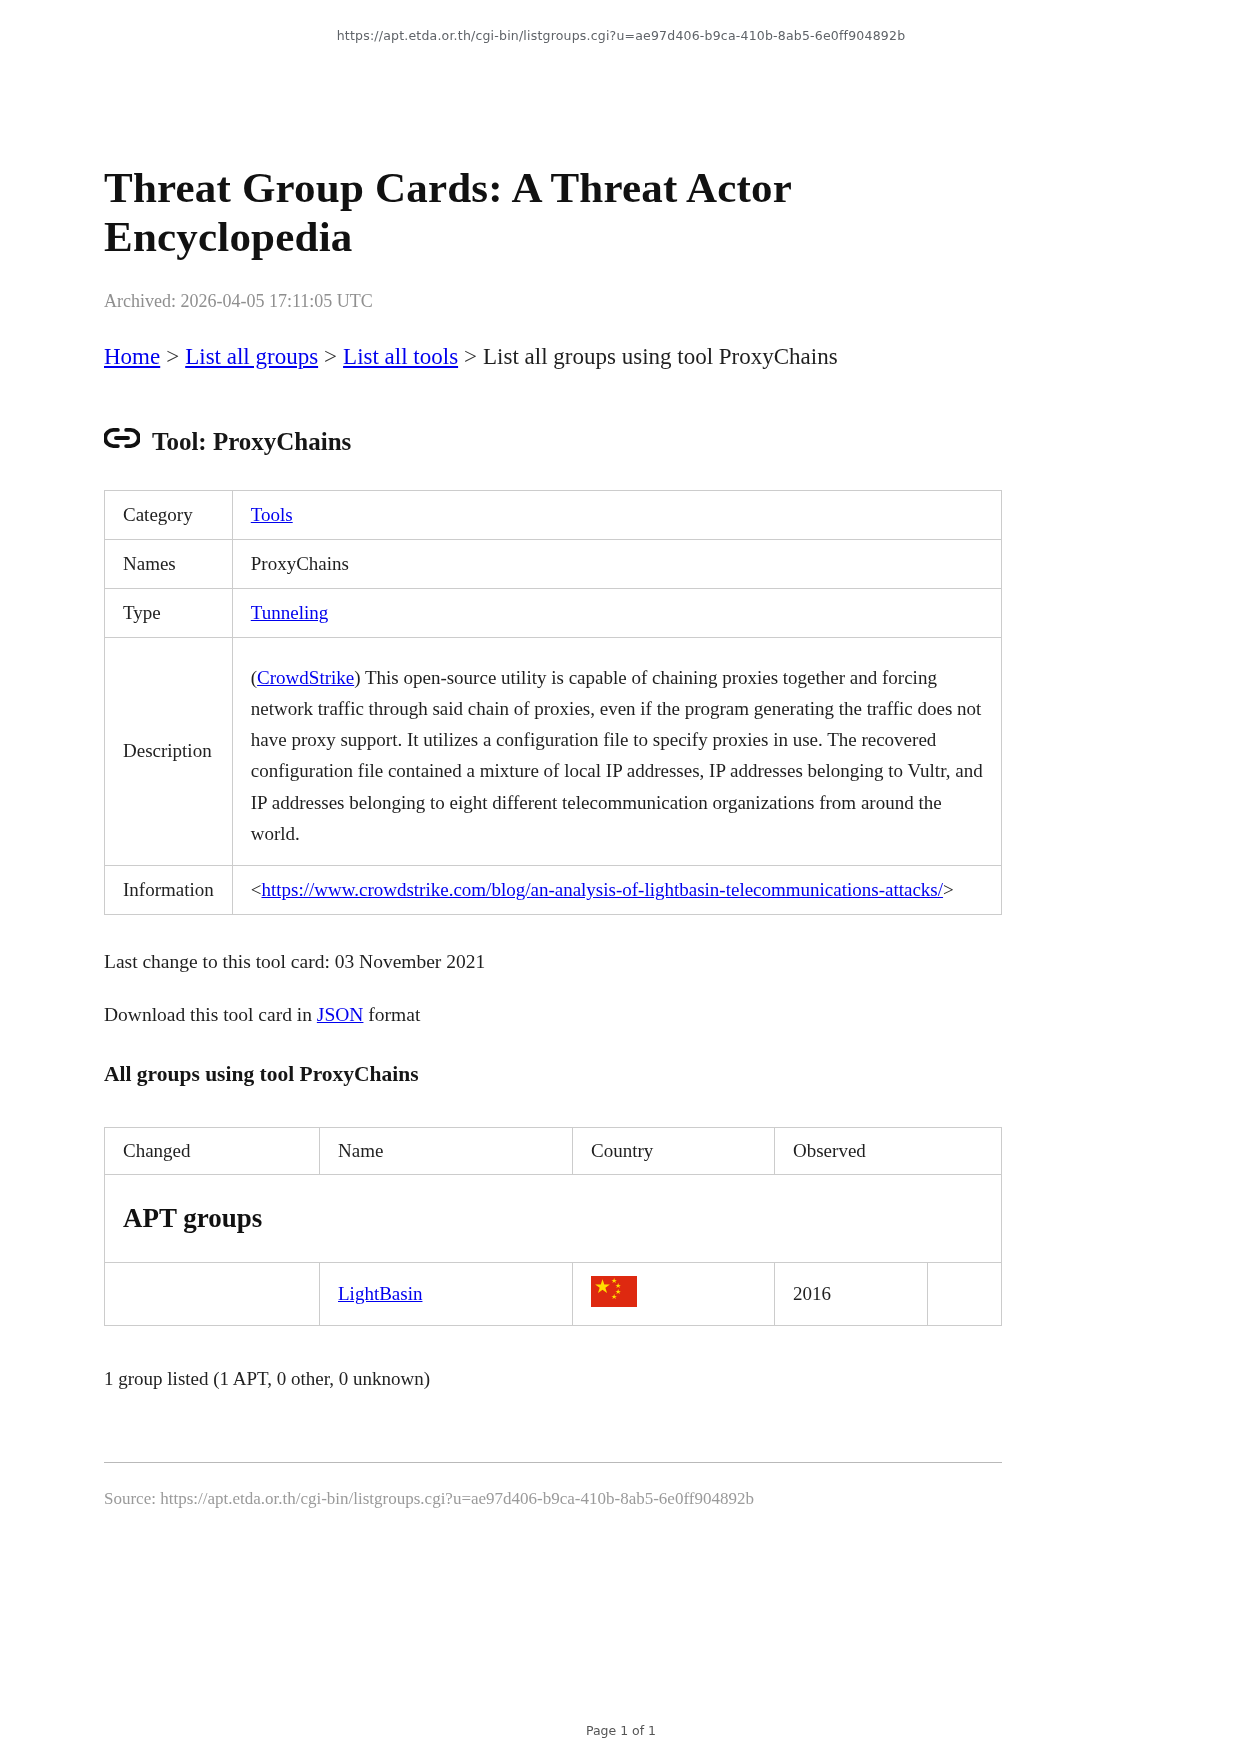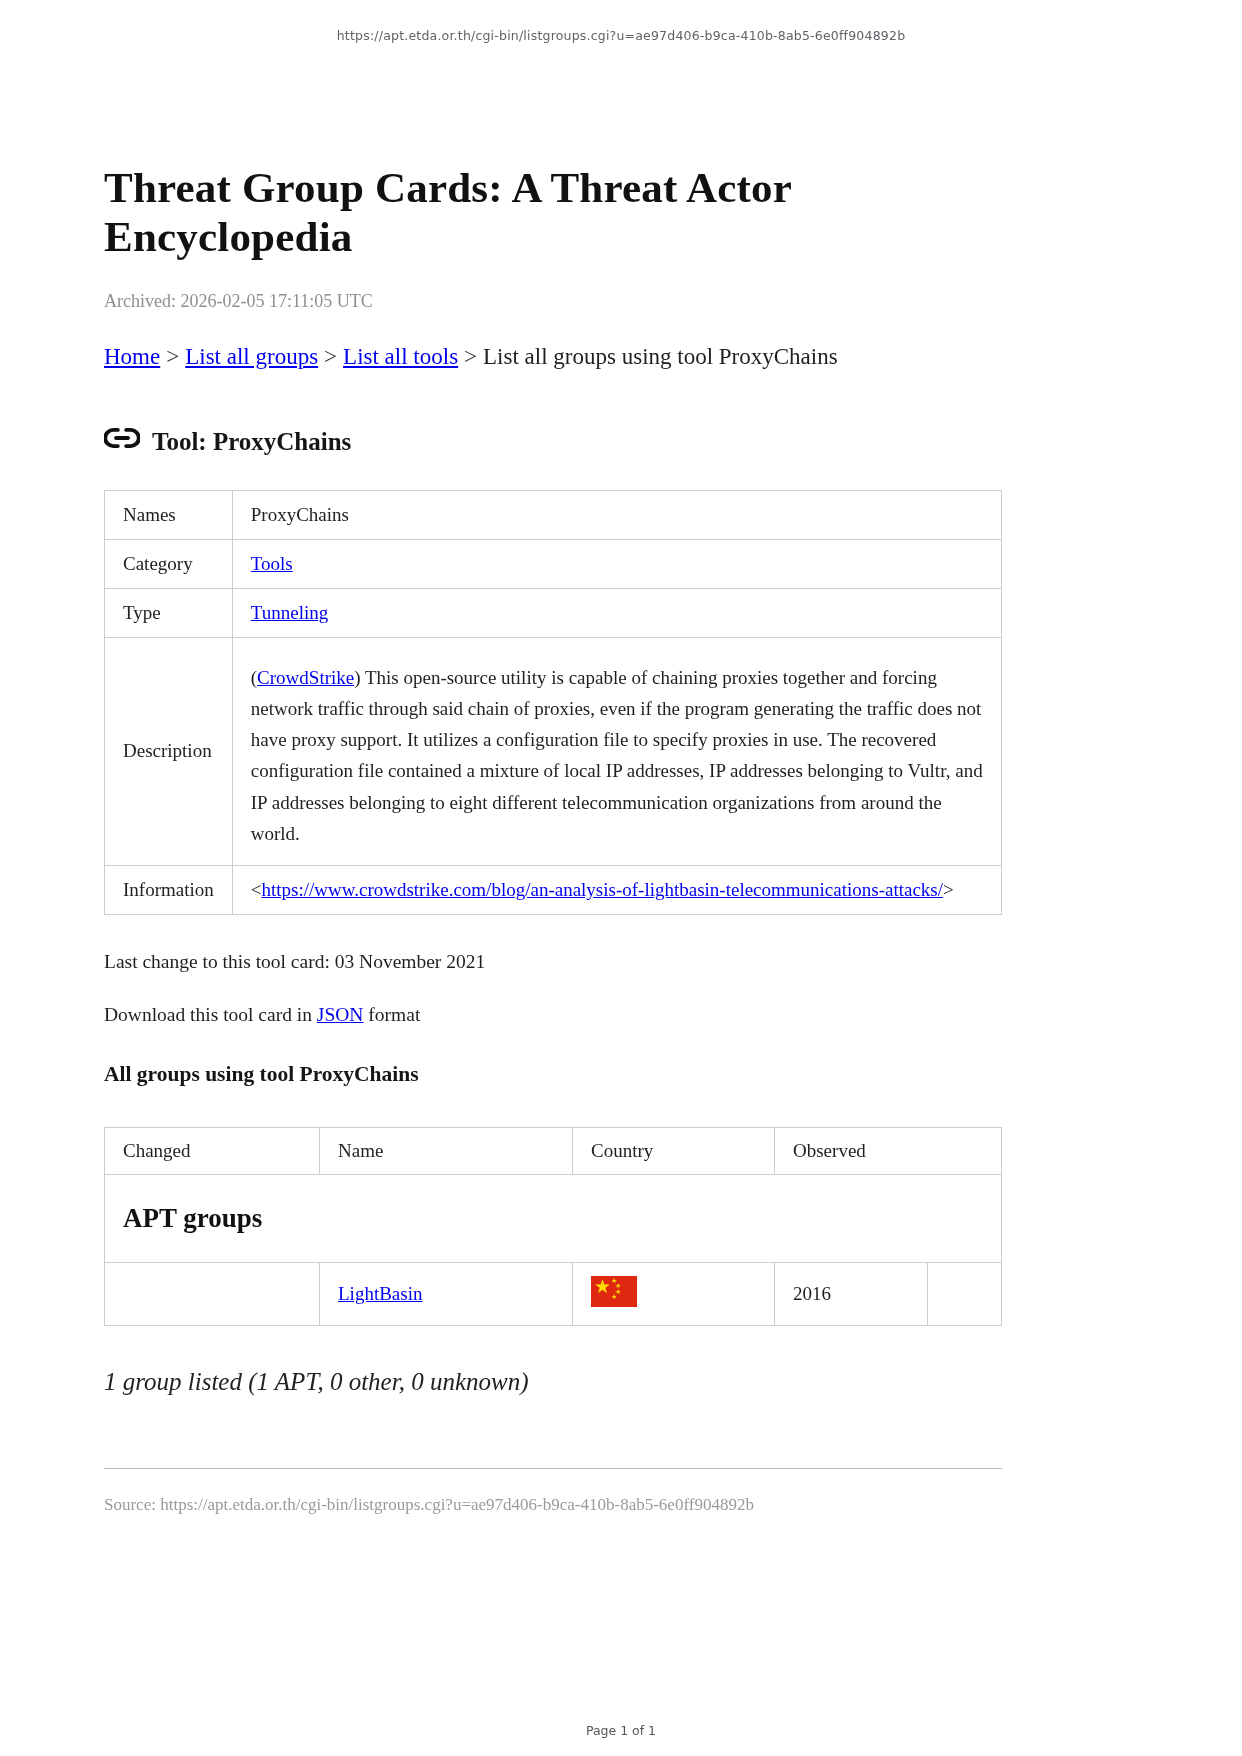--- a/index.html
+++ b/index.html
@@ -98,22 +98,21 @@
   table.groups td.row-cell { height: 63px; }
   .flag {
     position: relative;
     width: 46px; height: 31px;
     display: inline-block;
     overflow: hidden;
   }
   .flag .star { position: absolute; line-height: 1; }
   .summary {
     margin-top: 42px;
-    font-style: italic;
-    font-size: 25px;
+    font-size: 19px;
     color: #222;
   }
   .divider {
     margin-top: 72px;
     border: none;
     border-top: 1px solid #b9b9b9;
     width: 898px;
   }
   .source-line {
     margin-top: 26px;
@@ -133,46 +132,46 @@
 </style>
 </head>
 <body>
 
 <div class="print-header">https://apt.etda.or.th/cgi-bin/listgroups.cgi?u=ae97d406-b9ca-410b-8ab5-6e0ff904892b</div>
 
 <div class="content">
 
   <h1 class="page-title">Threat Group Cards: A Threat Actor Encyclopedia</h1>
 
-  <div class="archived">Archived: 2026-02-05 17:11:05 UTC</div>
+  <div class="archived">Archived: 2026-04-05 17:11:05 UTC</div>
 
   <div class="breadcrumb">
     <a class="link">Home</a><span class="sep">&gt;</span><a class="link">List all groups</a><span class="sep">&gt;</span><a class="link">List all tools</a><span class="sep">&gt;</span><span>List all groups using tool ProxyChains</span>
   </div>
 
   <div class="tool-heading">
     <span class="link-icon">
       <svg width="36" height="26" viewBox="0 0 24 16" fill="none" stroke="#111" stroke-width="2.6" stroke-linecap="round">
         <path d="M9.2 2.6 H6.2 a5.4 5.4 0 0 0 0 10.8 H9.2"></path>
         <path d="M14.8 2.6 H17.8 a5.4 5.4 0 0 1 0 10.8 H14.8"></path>
         <path d="M8 8 H16"></path>
       </svg>
     </span>
     <h2>Tool: ProxyChains</h2>
   </div>
 
   <table class="card">
     <tbody>
         <tr>
+      <td class="label">Category</td>
+      <td><a class="link">Tools</a></td>
+    </tr>
+    <tr>
       <td class="label">Names</td>
       <td>ProxyChains</td>
-    </tr>
-    <tr>
-      <td class="label">Category</td>
-      <td><a class="link">Tools</a></td>
     </tr>
     <tr>
       <td class="label">Type</td>
       <td><a class="link">Tunneling</a></td>
     </tr>
     <tr>
       <td class="label">Description</td>
       <td class="desc-cell"><span>(</span><a class="link">CrowdStrike</a><span>)</span><span> This open-source utility is capable of chaining proxies together and forcing network traffic through said chain of proxies, even if the program generating the traffic does not have proxy support. It utilizes a configuration file to specify proxies in use. The recovered configuration file contained a mixture of local IP addresses, IP addresses belonging to Vultr, and IP addresses belonging to eight different telecommunication organizations from around the world.</span></td>
     </tr>
     <tr>

